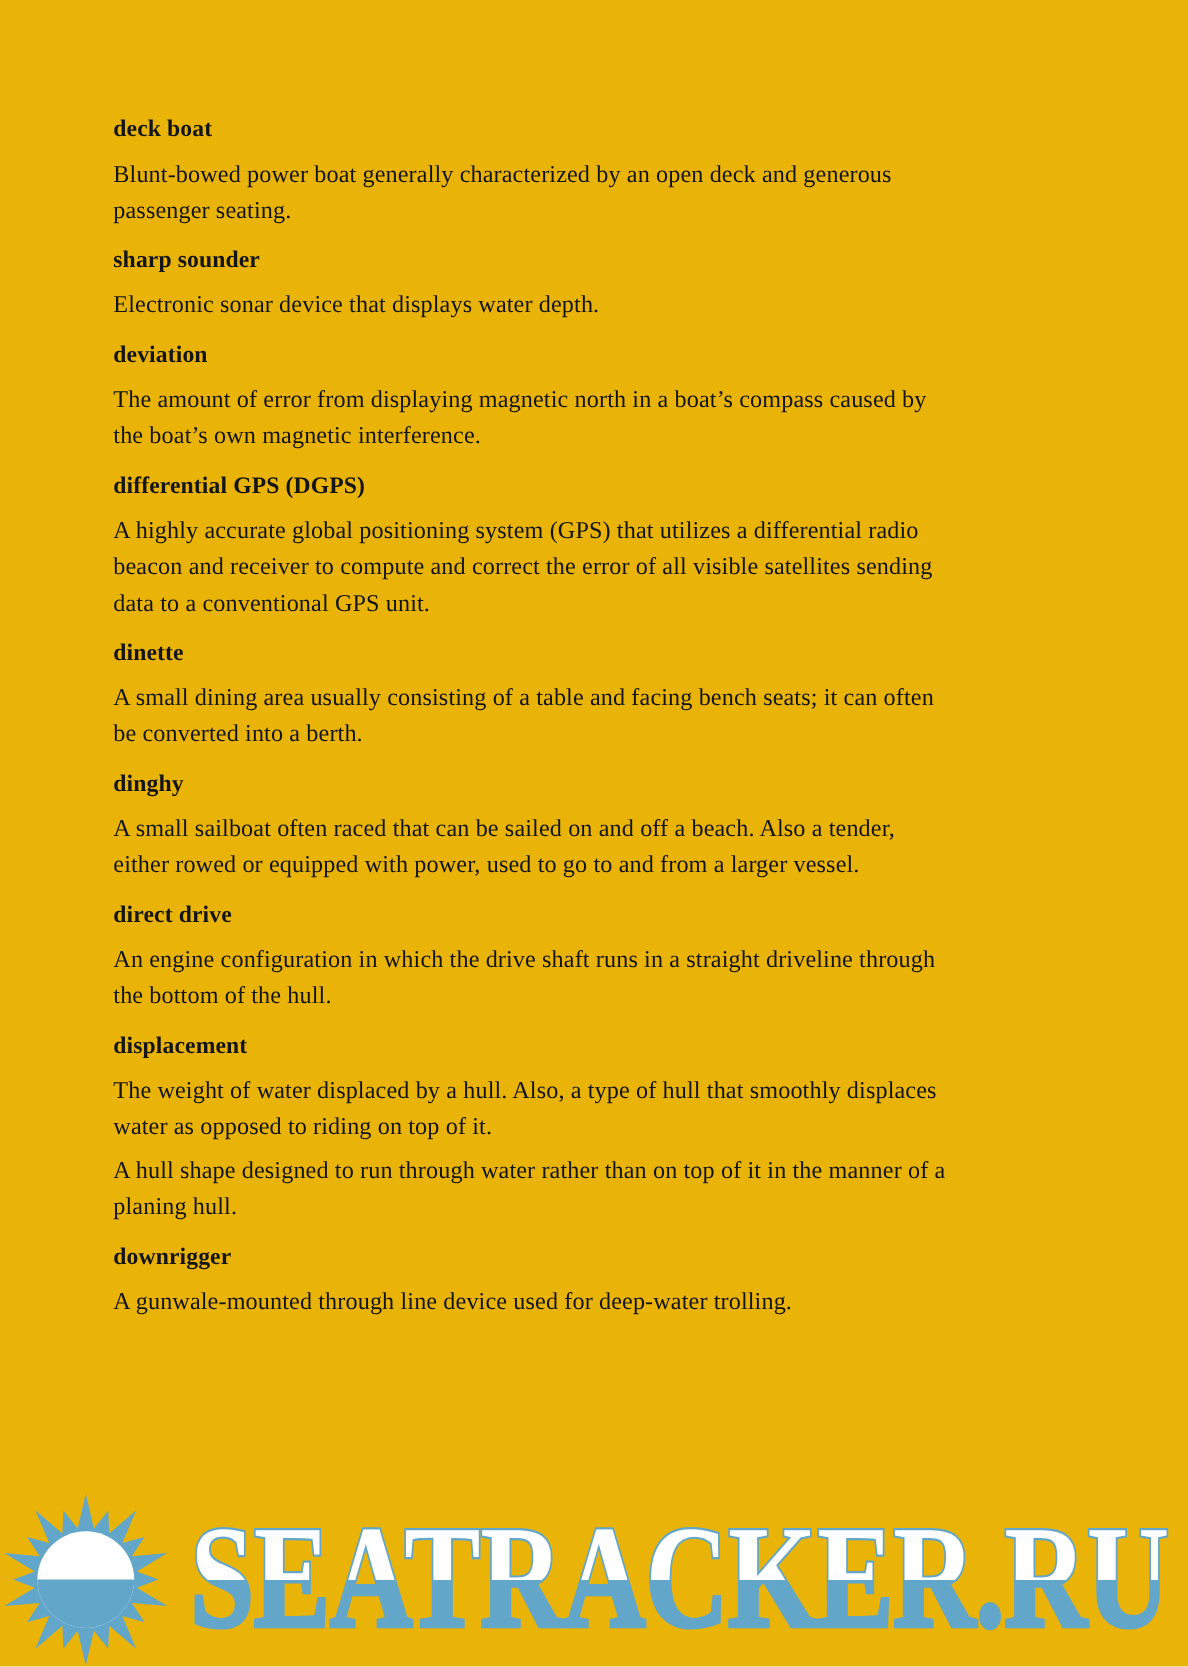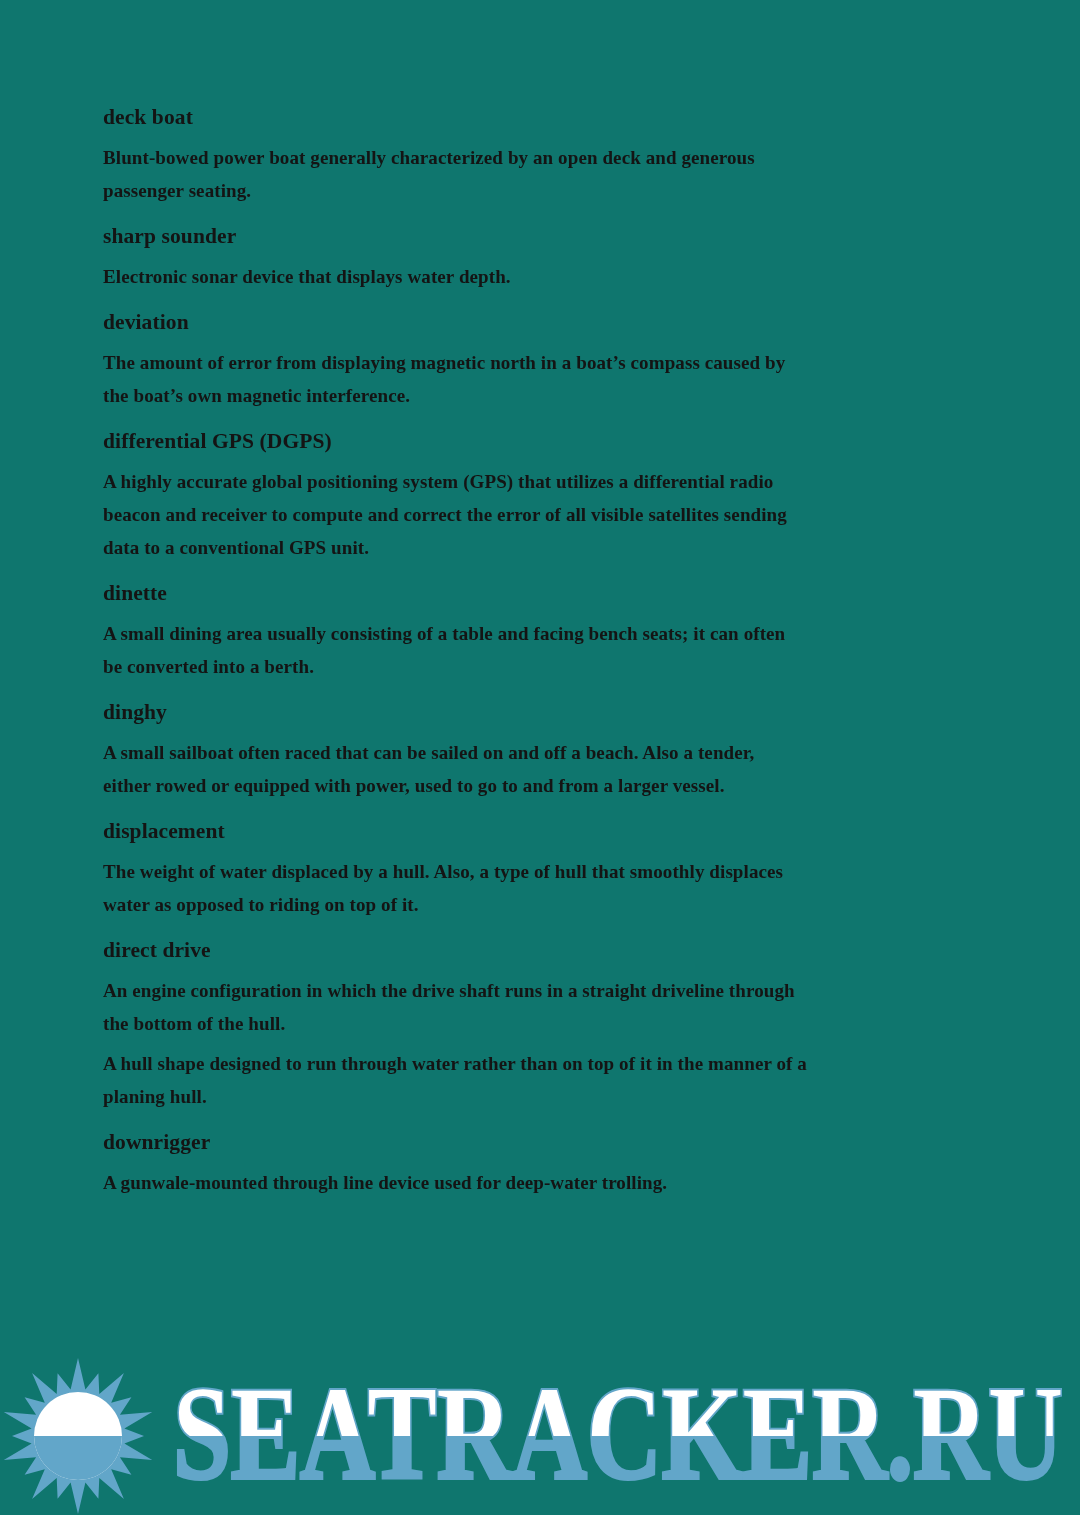--- a/index.html
+++ b/index.html
@@ -7,41 +7,41 @@
     padding: 0;
     width: 1080px;
     height: 1515px;
     background: #ffffff;
     overflow: hidden;
   }
   .page {
     position: relative;
     width: 1080px;
     height: 1515px;
-    background: #0f766e;
+    background: #eab308;
     font-family: "Liberation Serif", serif;
     color: #141414;
   }
   .glossary {
     position: absolute;
     left: 103px;
     top: 0;
     width: 950px;
     padding-top: 88px;
   }
   .entry h3 {
     font-size: 21.5px;
     font-weight: bold;
     line-height: 33px;
     margin: 13px 0 0 0;
     letter-spacing: 0.1px;
   }
   .entry p {
-    font-size: 19px;
-    font-weight: bold;
+    font-size: 22px;
+    font-weight: normal;
     line-height: 33px;
     margin: 7px 0 0 0;
     white-space: pre-line;
     letter-spacing: 0.1px;
   }
   .watermark {
     position: absolute;
     left: 0;
     top: 1350px;
     width: 1080px;
@@ -86,29 +86,29 @@
 be converted into a berth.</p>
     </section>
 
     <section class="entry">
       <h3>dinghy</h3>
       <p>A small sailboat often raced that can be sailed on and off a beach. Also a tender,
 either rowed or equipped with power, used to go to and from a larger vessel.</p>
     </section>
 
     <section class="entry">
+      <h3>direct drive</h3>
+      <p>An engine configuration in which the drive shaft runs in a straight driveline through
+the bottom of the hull.</p>
+    </section>
+
+    <section class="entry">
       <h3>displacement</h3>
       <p>The weight of water displaced by a hull. Also, a type of hull that smoothly displaces
 water as opposed to riding on top of it.</p>
-    </section>
-
-    <section class="entry">
-      <h3>direct drive</h3>
-      <p>An engine configuration in which the drive shaft runs in a straight driveline through
-the bottom of the hull.</p>
     </section>
 
     <section class="entry">
       <p>A hull shape designed to run through water rather than on top of it in the manner of a
 planing hull.</p>
     </section>
 
     <section class="entry">
       <h3>downrigger</h3>
       <p>A gunwale-mounted through line device used for deep-water trolling.</p>

